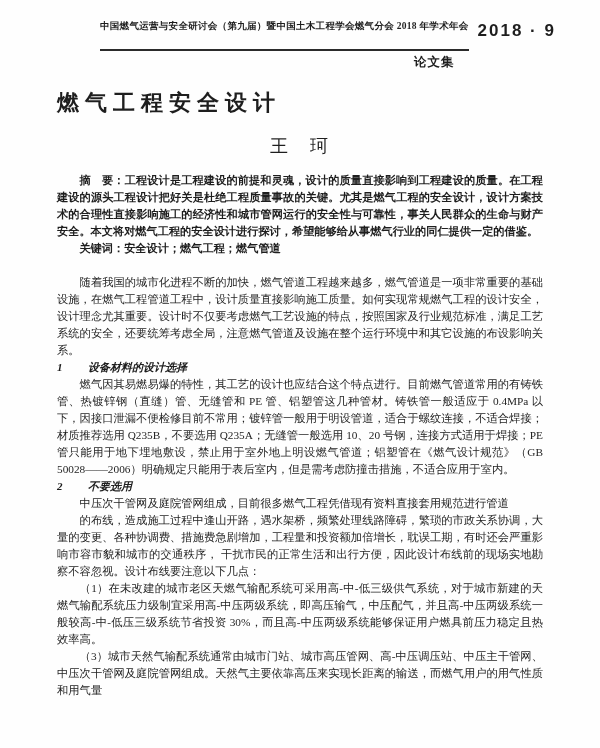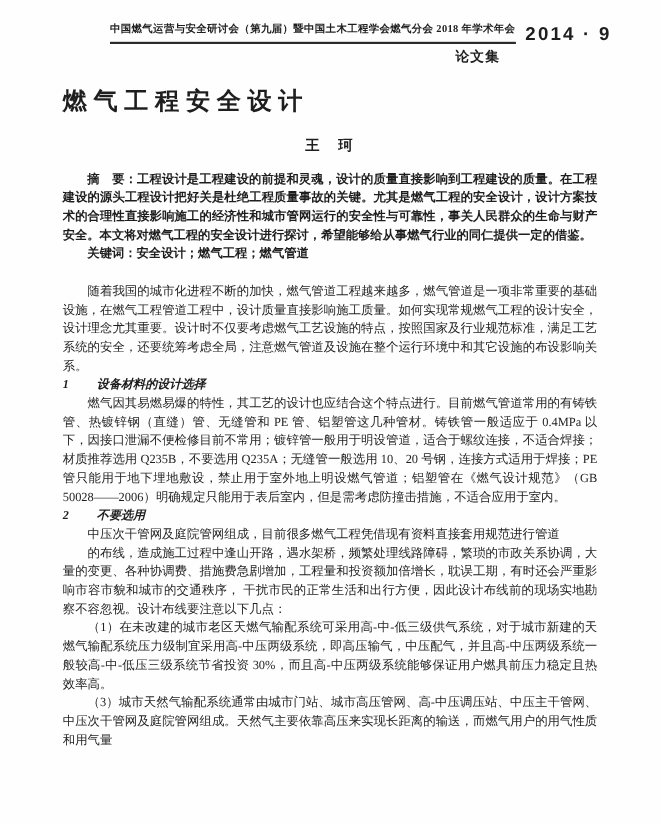--- a/index.html
+++ b/index.html
@@ -17,21 +17,21 @@
   }
   
   .header { display: flex; align-items: flex-start; }
   .header-left { flex: 1; margin-left: 43px; }
   .conf-line {
     font-size: 9.5px;
     font-weight: bold;
     text-align: left;
     white-space: nowrap;
     letter-spacing: 0.3px;
-    padding-bottom: 5px;
+    padding-bottom: 16px;
     border-bottom: 2px solid #2b2b2b;
   }
   .collection {
     text-align: right;
     font-weight: bold;
     font-size: 12.5px;
     margin: 3px 14px 0 0;
     letter-spacing: 1px;
   }
   .year {
@@ -46,22 +46,22 @@
   
   .title {
     text-align: left;
     font-size: 22px;
     font-weight: bold;
     letter-spacing: 6px;
     margin: 17px 0 0 0;
   }
   .author {
     text-align: center;
-    font-size: 13px;
-    font-weight: bold;
+    font-size: 18px;
+    font-weight: normal;
     margin-top: 16px;
     letter-spacing: 2px;
   }
   .affiliation {
     text-align: center;
     font-size: 10.5px;
     margin-top: 5px;
   }
   
   .abstract {
@@ -93,21 +93,21 @@
 </head>
 <body>
 
 <div class="page">
 
   <header class="header">
     <div class="header-left">
       <div class="conf-line">中国燃气运营与安全研讨会（第九届）暨中国土木工程学会燃气分会 2018 年学术年会</div>
       <div class="collection">论文集</div>
     </div>
-    <div class="year">2014 · 9</div>
+    <div class="year">2018 · 9</div>
   </header>
 
   <h1 class="title">燃气工程安全设计</h1>
 
   <div class="author">王　珂</div>
 
 
   <div class="abstract">
     <p><span>摘　要：</span><span>工程设计是工程建设的前提和灵魂，设计的质量直接影响到工程建设的质量。在工程建设的源头工程设计把好关是杜绝工程质量事故的关键。尤其是燃气工程的安全设计，设计方案技术的合理性直接影响施工的经济性和城市管网运行的安全性与可靠性，事关人民群众的生命与财产安全。本文将对燃气工程的安全设计进行探讨，希望能够给从事燃气行业的同仁提供一定的借鉴。</span></p>
     <p><span>关键词：</span><span>安全设计；燃气工程；燃气管道</span></p>

